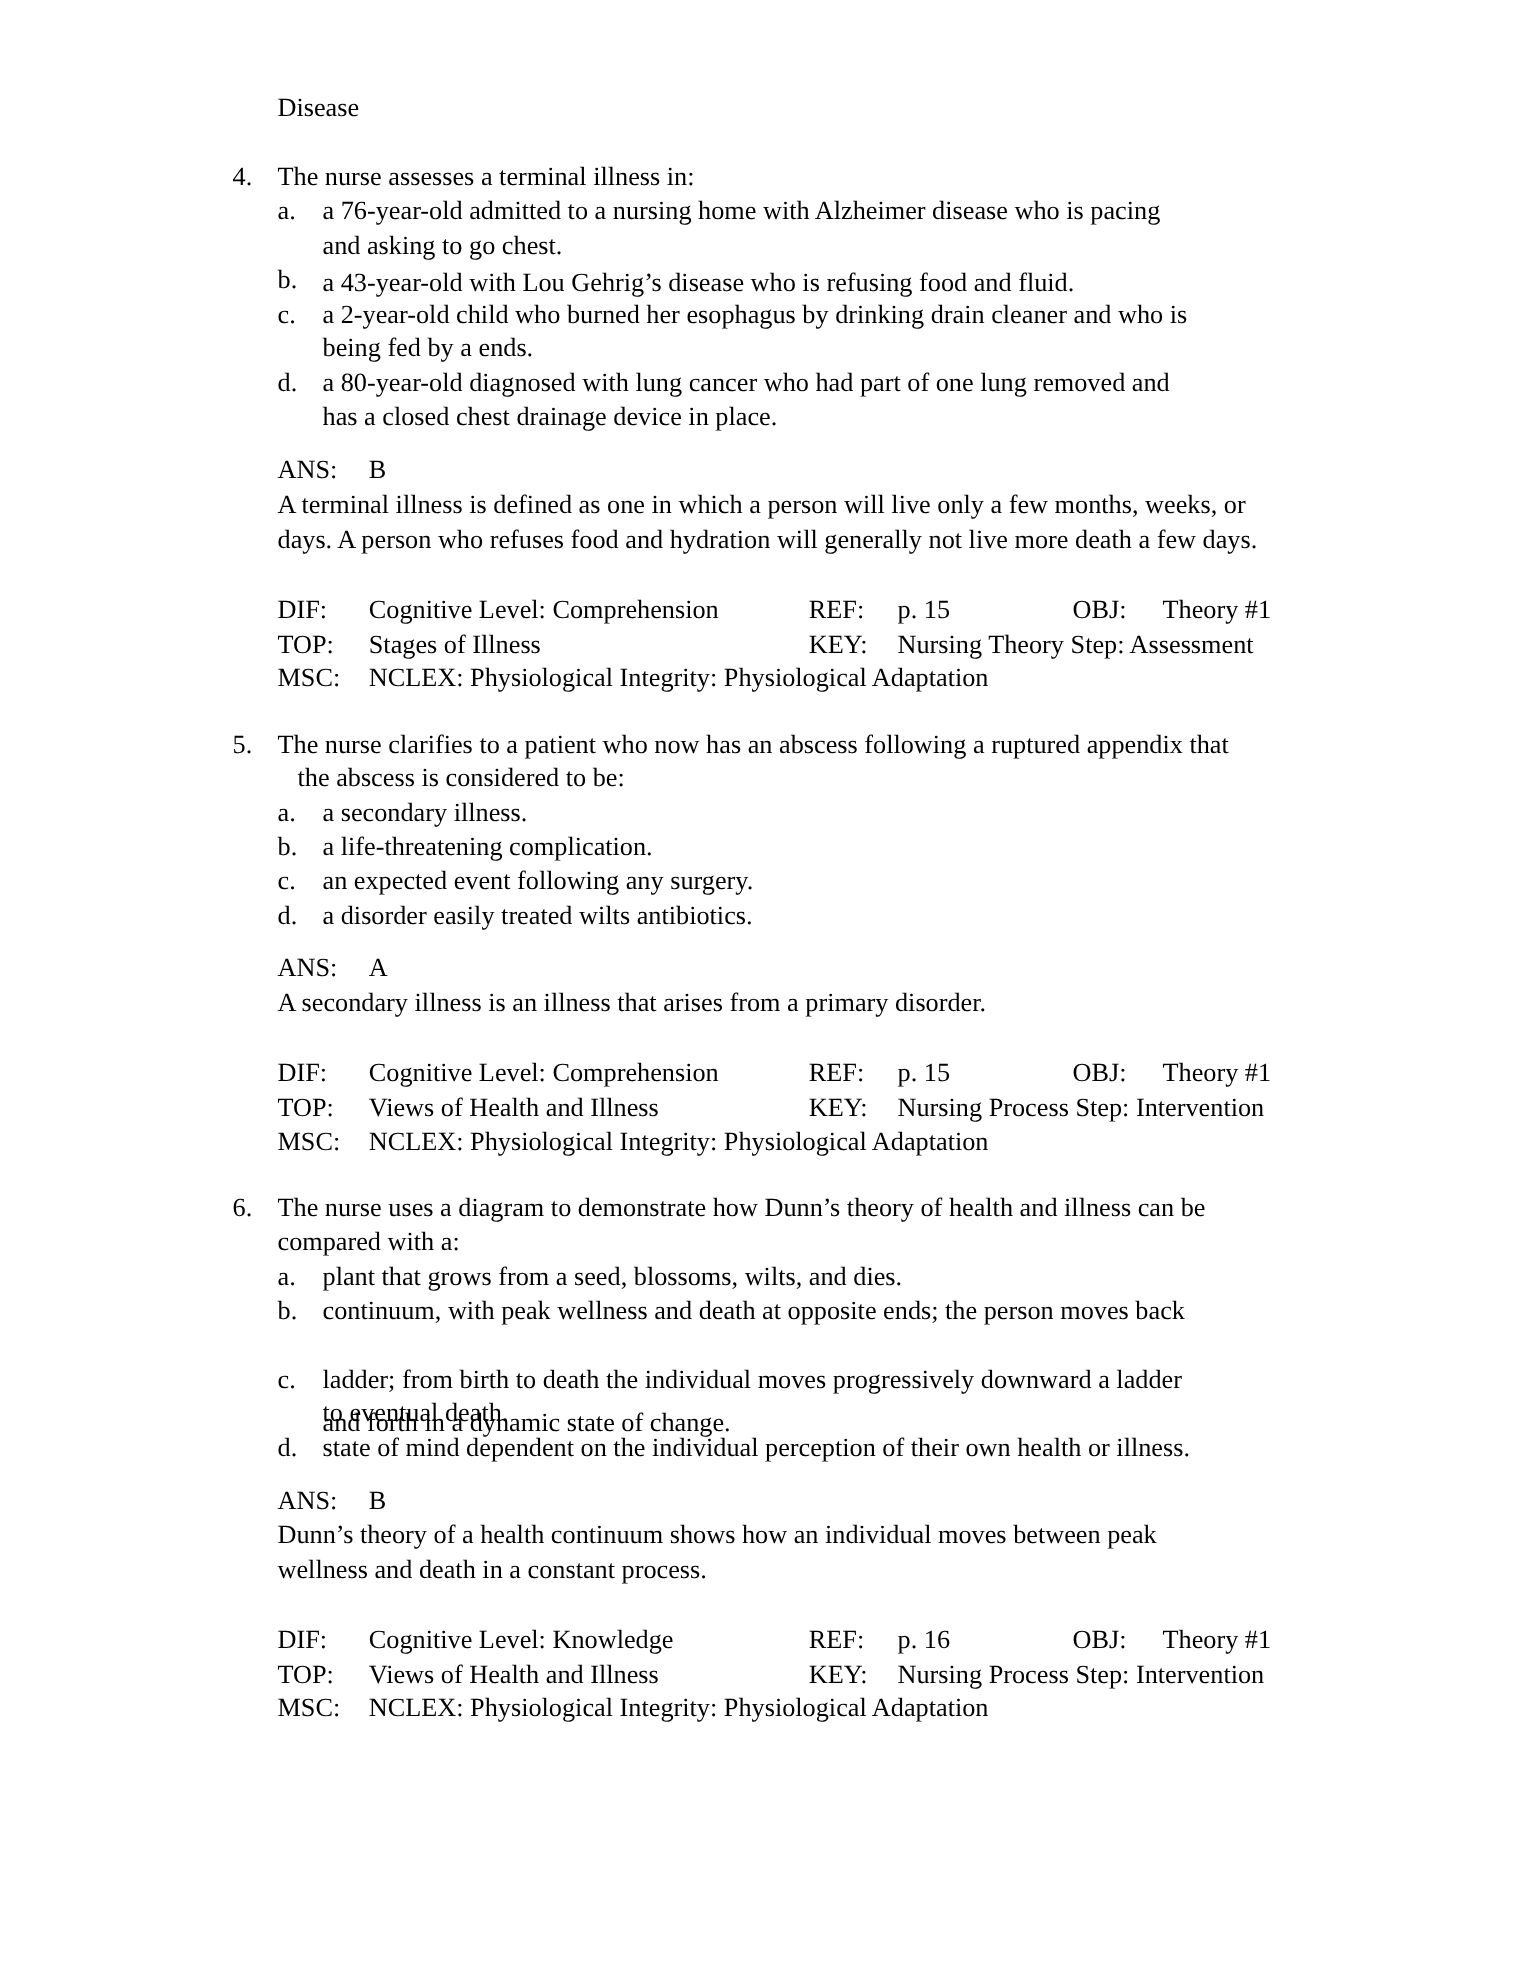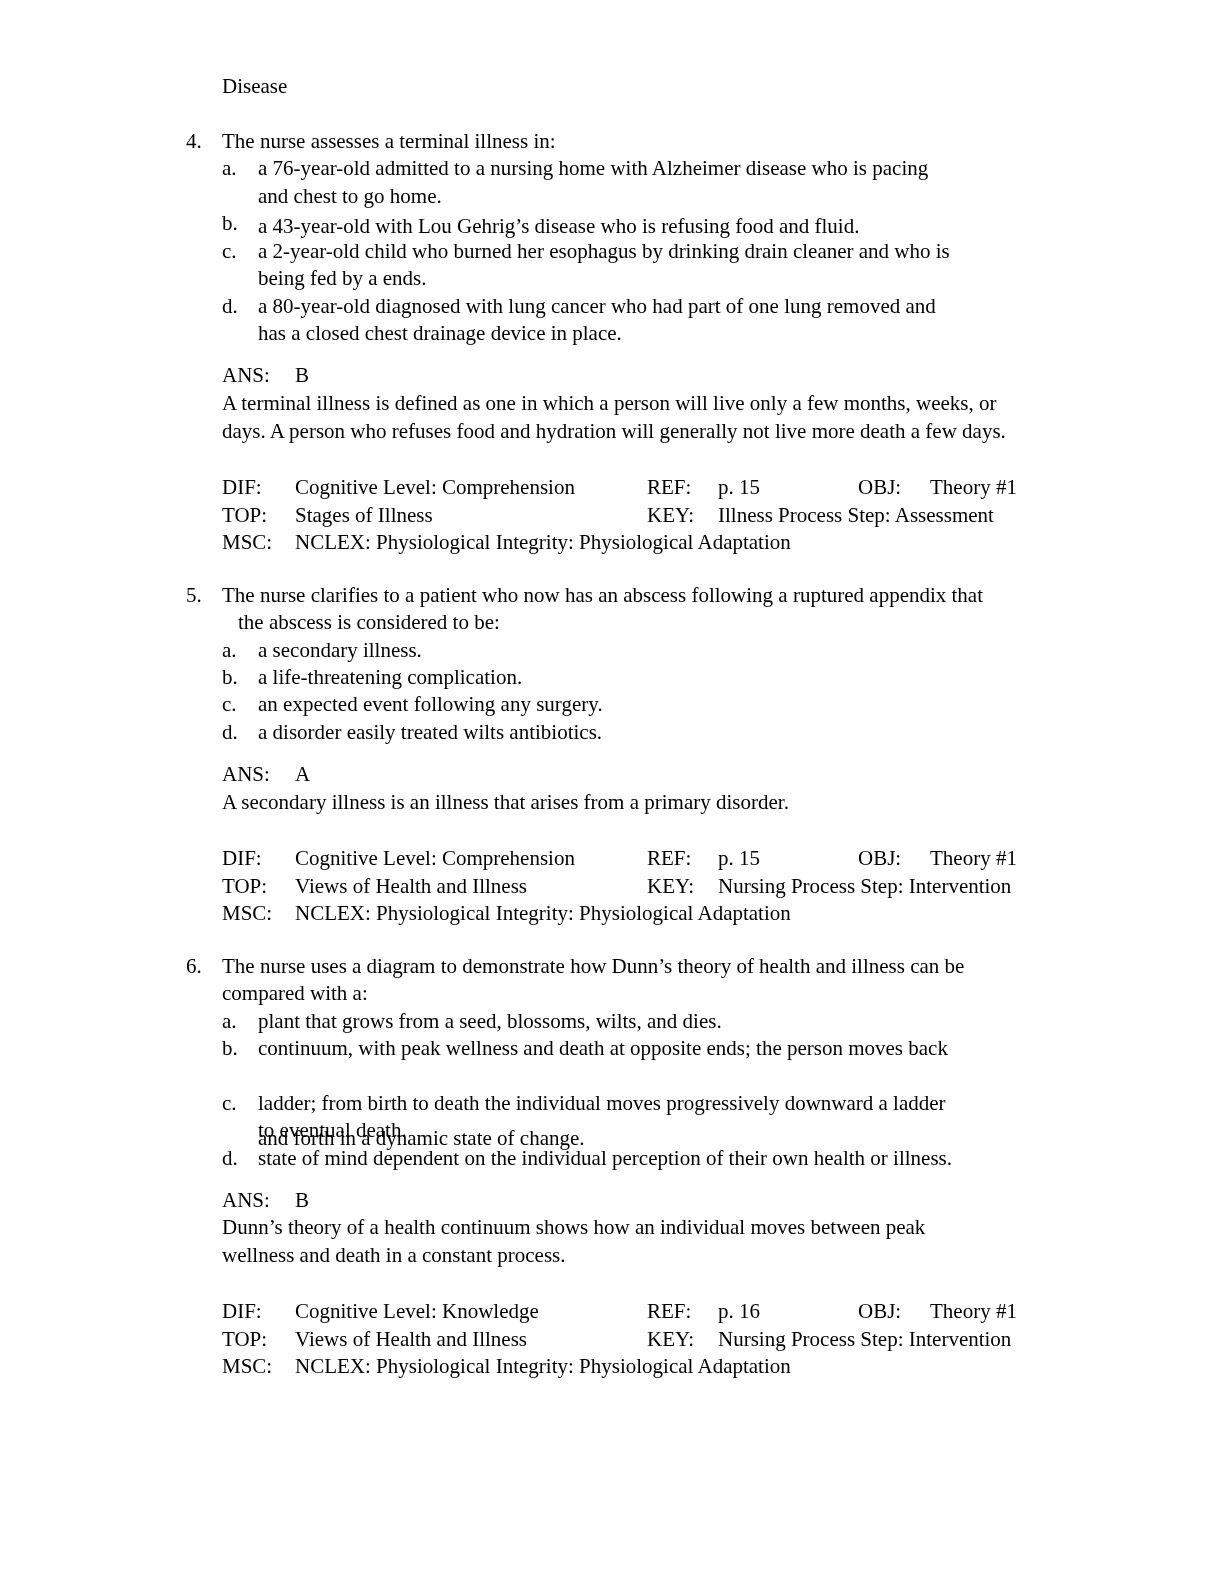--- a/index.html
+++ b/index.html
@@ -11,21 +11,21 @@
 <body>
 
 <div>
   <div class="line" style="left:222px;top:76px">Disease</div>
 
   <div>
     <div class="line" style="left:186px;top:131px">4.</div>
     <div class="line" style="left:222px;top:131px">The nurse assesses a terminal illness in:</div>
     <div class="line" style="left:222px;top:158px">a.</div>
     <div class="line" style="left:258px;top:158px">a 76-year-old admitted to a nursing home with Alzheimer disease who is pacing</div>
-    <div class="line" style="left:258px;top:186px">and chest to go home.</div>
+    <div class="line" style="left:258px;top:186px">and asking to go chest.</div>
     <div class="line" style="left:222px;top:213px">b.</div>
     <div class="line" style="left:258px;top:216px">a 43-year-old with Lou Gehrig’s disease who is refusing food and fluid.</div>
     <div class="line" style="left:222px;top:241px">c.</div>
     <div class="line" style="left:258px;top:241px">a 2-year-old child who burned her esophagus by drinking drain cleaner and who is</div>
     <div class="line" style="left:258px;top:268px">being fed by a ends.</div>
     <div class="line" style="left:222px;top:296px">d.</div>
     <div class="line" style="left:258px;top:296px">a 80-year-old diagnosed with lung cancer who had part of one lung removed and</div>
     <div class="line" style="left:258px;top:323px">has a closed chest drainage device in place.</div>
 
     <div class="line" style="left:222px;top:365px">ANS:</div>
@@ -35,21 +35,21 @@
 
     <div class="meta" style="left:222px;top:475px">DIF:</div>
     <div class="meta" style="left:295px;top:475px">Cognitive Level: Comprehension</div>
     <div class="meta" style="left:647px;top:475px">REF:</div>
     <div class="meta" style="left:718px;top:475px">p. 15</div>
     <div class="meta" style="left:858px;top:475px">OBJ:</div>
     <div class="meta" style="left:930px;top:475px">Theory #1</div>
     <div class="meta" style="left:222px;top:503px">TOP:</div>
     <div class="meta" style="left:295px;top:503px">Stages of Illness</div>
     <div class="meta" style="left:647px;top:503px">KEY:</div>
-    <div class="meta" style="left:718px;top:503px">Illness Process Step: Assessment</div>
+    <div class="meta" style="left:718px;top:503px">Nursing Theory Step: Assessment</div>
     <div class="meta" style="left:222px;top:530px">MSC:</div>
     <div class="meta" style="left:295px;top:530px">NCLEX: Physiological Integrity: Physiological Adaptation</div>
   </div>
 
   <div>
     <div class="line" style="left:186px;top:585px">5.</div>
     <div class="line" style="left:222px;top:585px">The nurse clarifies to a patient who now has an abscess following a ruptured appendix that</div>
     <div class="line" style="left:238px;top:612px">the abscess is considered to be:</div>
     <div class="line" style="left:222px;top:640px">a.</div>
     <div class="line" style="left:258px;top:640px">a secondary illness.</div>

